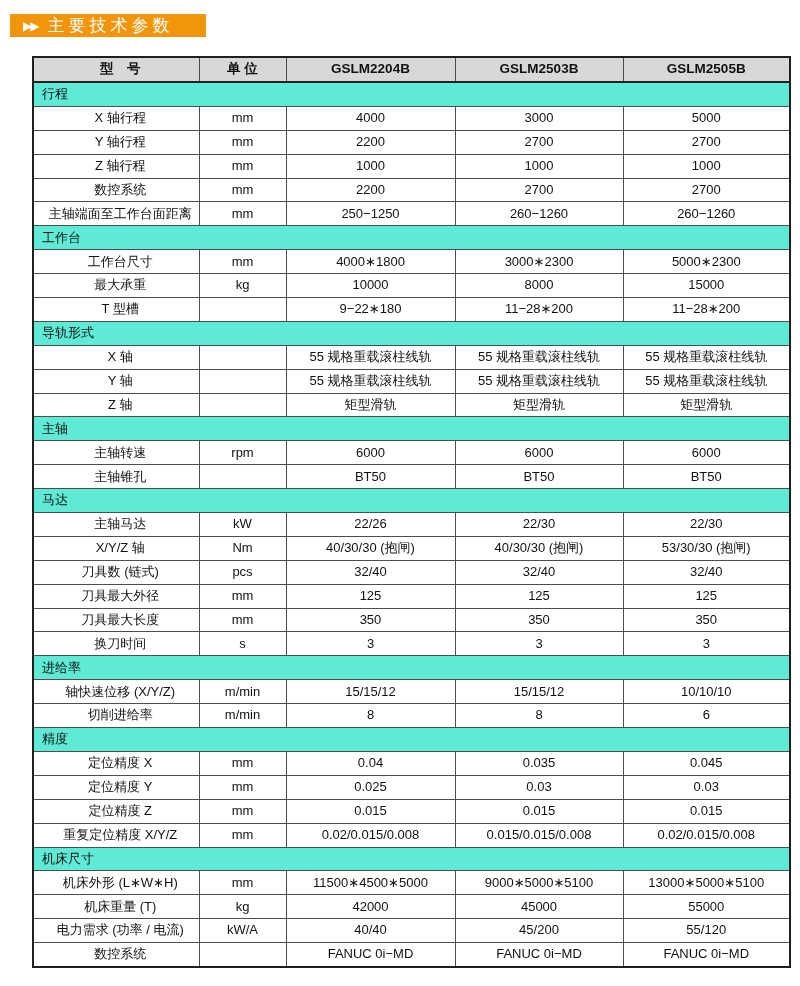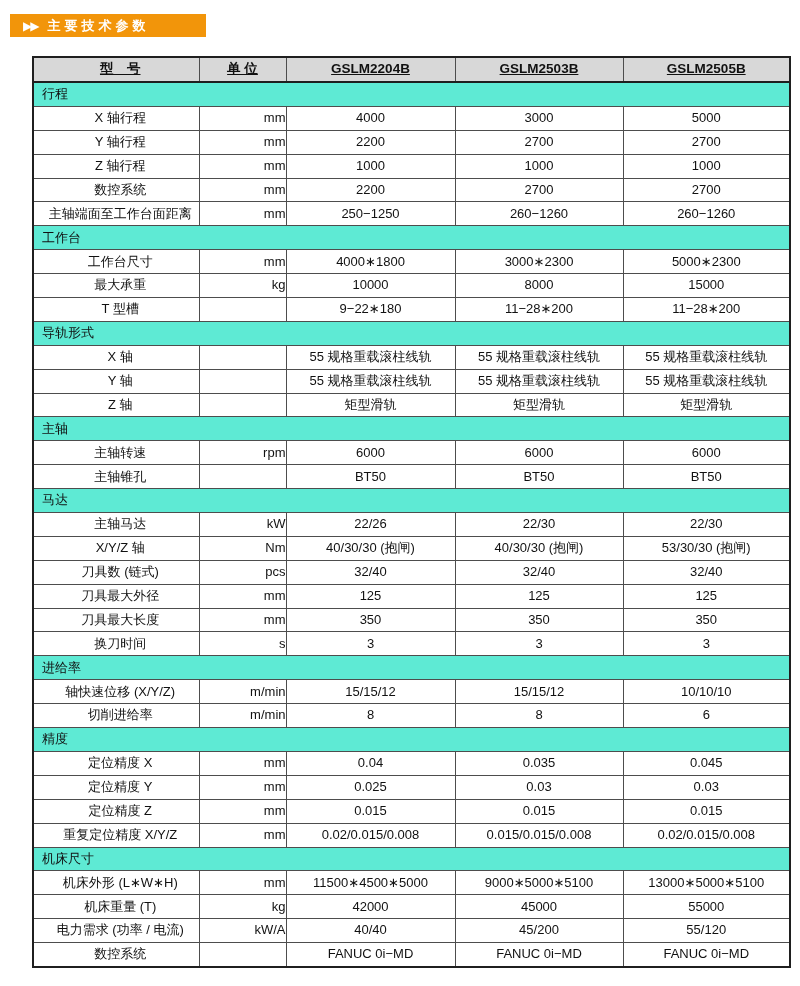--- a/index.html
+++ b/index.html
@@ -29,22 +29,22 @@
     box-sizing: border-box;
     padding-left: 13px;
   }
   .banner .arrows {
     font-size: 12px;
     letter-spacing: -2px;
     margin-right: 10px;
     line-height: 1;
   }
   .banner .banner-title {
-    font-size: 13px;
-    font-weight: bold;
+    font-size: 17px;
+    font-weight: normal;
     letter-spacing: 4px;
     line-height: 1;
   }
   table.spec-table {
     position: absolute;
     left: 32px;
     top: 56px;
     width: 757px;
     border-collapse: collapse;
     table-layout: fixed;
@@ -59,28 +59,27 @@
     overflow: hidden;
     white-space: nowrap;
   }
   .spec-table thead th {
     background: #D8D8D8;
     font-weight: bold;
     font-size: 13.5px;
     height: 23px;
     border-bottom: 2px solid #1f1f1f;
     text-align: center;
-    text-decoration: underline;
   }
   td.c-label, th.c-label-h {
     text-align: center;
     padding-left: 8px;
   }
   th.c-label-h { text-align: center; }
-  td.c-unit { text-align: right; }
+  td.c-unit { text-align: center; }
   td.c-val { text-align: center; }
   tr.section-row td {
     background: #5eead4;
     text-align: left;
     padding-left: 8px;
   }
 </style>
 </head>
 <body>
 

